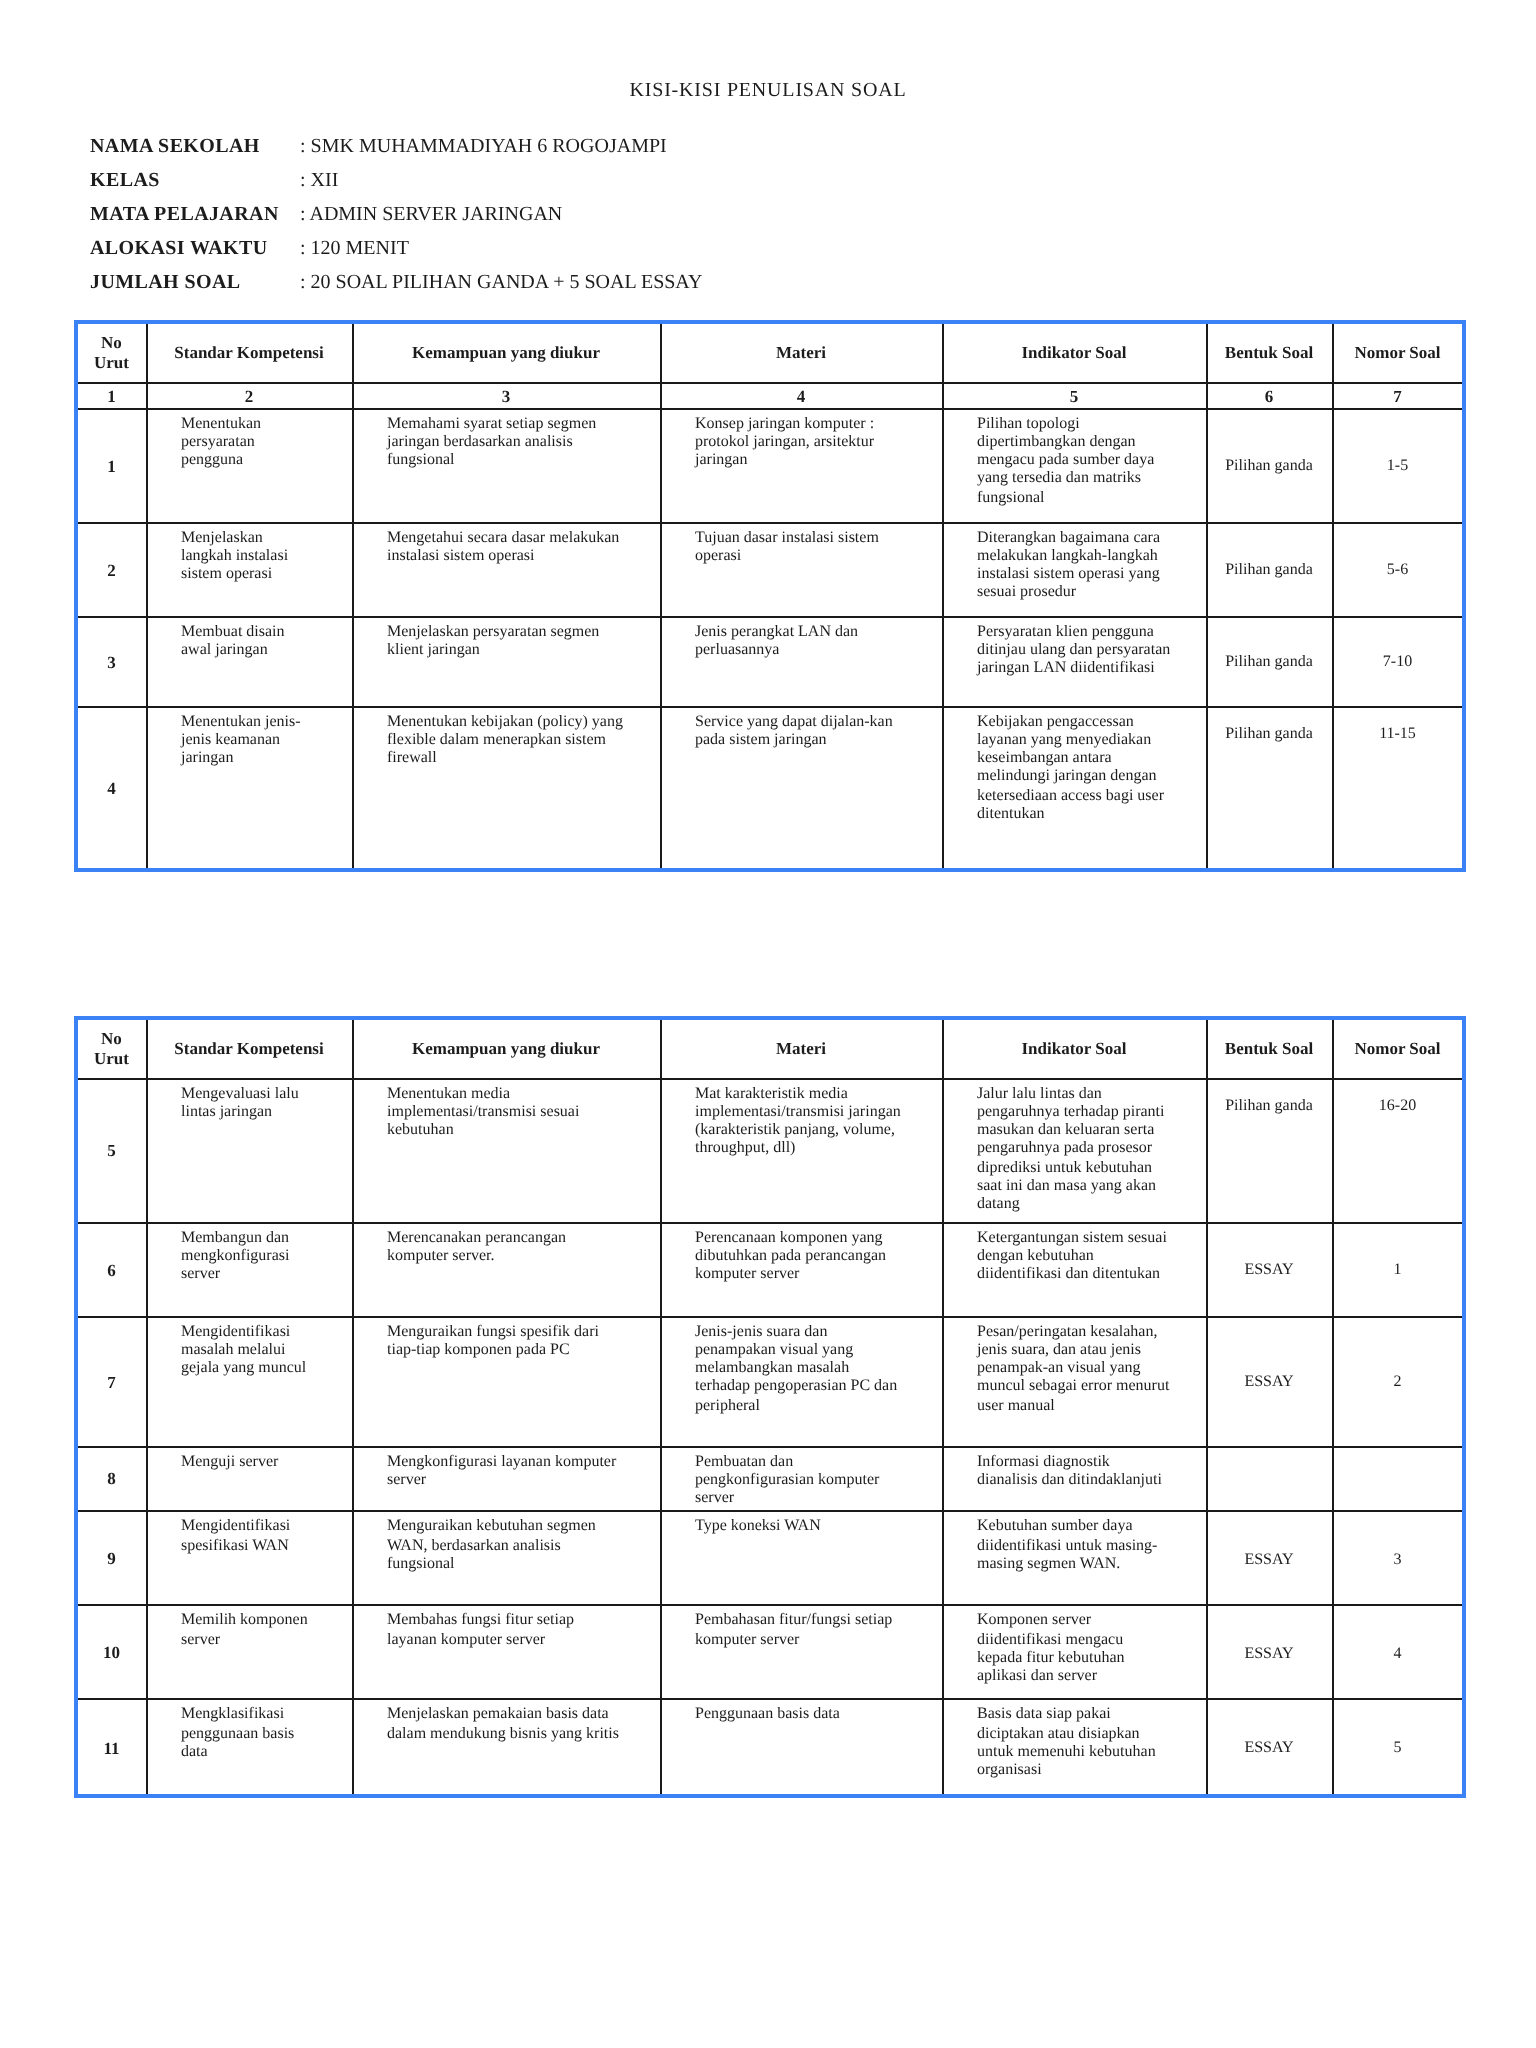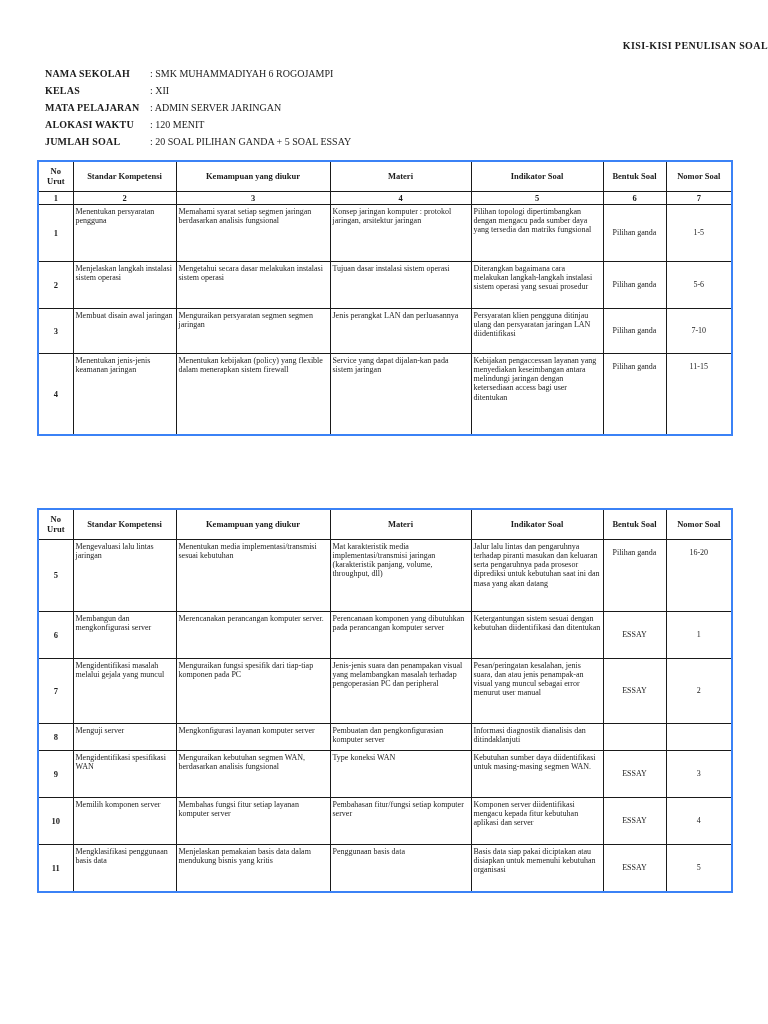--- a/index.html
+++ b/index.html
@@ -1,38 +1,38 @@
 <!DOCTYPE html>
 <html><head>
 <meta charset="utf-8">
 <style>
   * { margin:0; padding:0; box-sizing:border-box; }
   html,body { width:768px; height:1024px; background:#ffffff; }
   body { font-family:"Liberation Serif", serif; color:#1c1c1c; }
   .page { position:relative; width:768px; height:1024px; background:#ffffff; overflow:hidden; }
 
-  .doc-title { position:absolute; top:40px; left:0; width:768px; text-align:right;
-               font-size:10px; font-weight:bold; letter-spacing:0.4px; }
+  .doc-title { position:absolute; top:40px; left:0; width:768px; text-align:center;
+               font-size:10px; font-weight:normal; letter-spacing:0.4px; }
 
   .info-block { position:absolute; top:68px; left:45px; width:560px; }
   .info-row { display:flex; height:17px; font-size:10px; align-items:flex-start; }
   .info-label { width:105px; font-weight:bold; letter-spacing:0.2px; }
   .info-value { flex:1; }
 
   table.kisi { position:absolute; left:37px; width:694px; border-collapse:collapse;
                table-layout:fixed; border:2px solid #3b82f6; }
   #table1 { top:160px; }
   #table2 { top:508px; }
   table.kisi th, table.kisi td { border:1px solid #1a1a1a; overflow:hidden; }
   th.hdr { font-size:8.5px; font-weight:bold; text-align:center; vertical-align:middle;
            padding:2px; line-height:1.2; }
   td.numrow { font-size:8.5px; font-weight:bold; text-align:center; vertical-align:middle;
               height:13px; }
   td.c-no { font-size:8.5px; font-weight:bold; text-align:center; vertical-align:middle; }
-  td.c-text { font-size:8px; vertical-align:top; padding:2px 2px; line-height:1.16;
+  td.c-text { font-size:8px; vertical-align:top; padding:2px 17px; line-height:1.16;
               text-align:left; }
   td.c-mid { font-size:8px; text-align:center; vertical-align:middle; padding:1px 2px;margin-top:41px; }
   tr.va-top td.c-mid { vertical-align:top; padding-top:8px; }
 </style>
 </head>
 <body>
 
 <div class="page">
 
   <div class="doc-title">KISI-KISI PENULISAN SOAL</div>
@@ -103,21 +103,21 @@
       <td class="c-text">Menjelaskan langkah instalasi sistem operasi</td>
       <td class="c-text">Mengetahui  secara dasar melakukan instalasi sistem operasi</td>
       <td class="c-text">Tujuan dasar instalasi sistem operasi</td>
       <td class="c-text">Diterangkan bagaimana cara melakukan langkah-langkah instalasi sistem operasi yang sesuai prosedur</td>
       <td class="c-mid">Pilihan ganda</td>
       <td class="c-mid">5-6</td>
     </tr>
     <tr style="height:45px">
       <td class="c-no">3</td>
       <td class="c-text">Membuat disain awal jaringan</td>
-      <td class="c-text">Menguraikan persyaratan segmen segmen jaringan</td>
+      <td class="c-text">Menjelaskan persyaratan segmen klient jaringan</td>
       <td class="c-text">Jenis perangkat LAN dan perluasannya</td>
       <td class="c-text">Persyaratan klien pengguna ditinjau ulang dan persyaratan jaringan LAN diidentifikasi</td>
       <td class="c-mid">Pilihan ganda</td>
       <td class="c-mid">7-10</td>
     </tr>
     <tr class="va-top" style="height:82px">
       <td class="c-no">4</td>
       <td class="c-text">Menentukan jenis-jenis keamanan jaringan</td>
       <td class="c-text">Menentukan kebijakan (policy) yang flexible dalam menerapkan sistem firewall</td>
       <td class="c-text">Service yang dapat dijalan-kan pada sistem jaringan</td>

